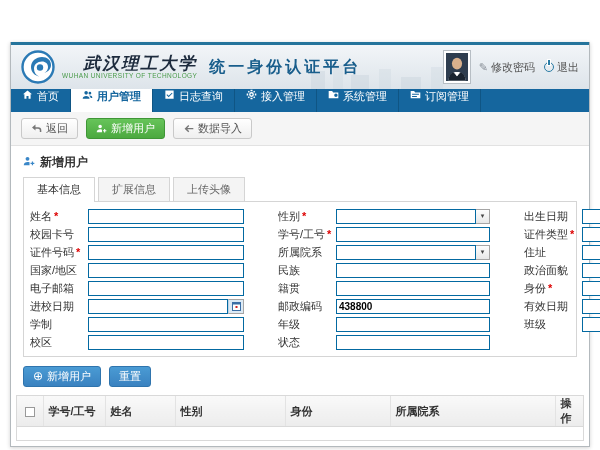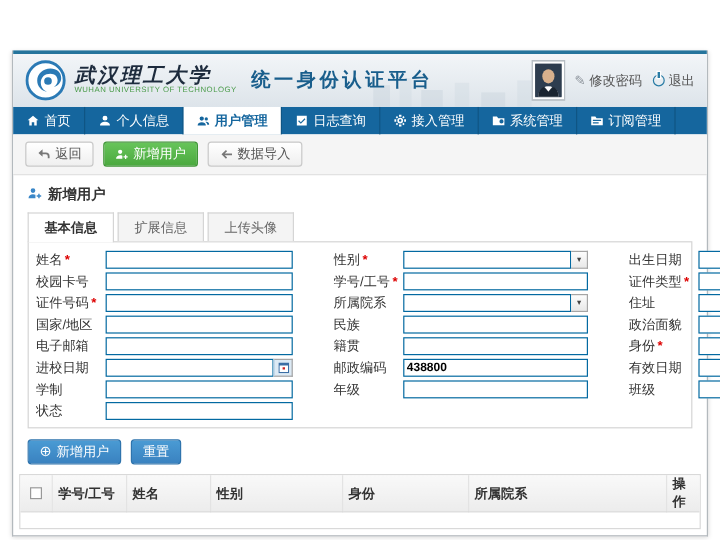--- a/index.html
+++ b/index.html
@@ -5,21 +5,21 @@
   * { margin:0; padding:0; box-sizing:border-box; }
   html,body { width:600px; height:450px; background:#fff; overflow:hidden;
     font-family:"Liberation Sans","DejaVu Sans",sans-serif; }
   .window { position:absolute; left:10px; top:42px; width:580px;
     border:1px solid #b3b9bd; border-top:none; background:#fff;
     box-shadow:0 1px 4px rgba(0,0,0,.18); }
   .accent-bar { height:3px; background:#25749c; }
 
   
   .hd { height:44px; background:linear-gradient(#f2f5f8,#dde4ea);
-    display:flex; align-items:center; padding:0 10px; position:relative; }
+    display:flex; align-items:center; padding:0 10px; position:relative;text-align:right; }
   .skyline { position:absolute; left:0; right:0; bottom:0; height:26px; opacity:.35; pointer-events:none;
     background:
       linear-gradient(#c3cfd9,#c3cfd9) 300px 8px/14px 18px no-repeat,
       linear-gradient(#cdd8e0,#cdd8e0) 322px 2px/10px 24px no-repeat,
       linear-gradient(#c3cfd9,#c3cfd9) 340px 12px/18px 14px no-repeat,
       linear-gradient(#cdd8e0,#cdd8e0) 368px 6px/12px 20px no-repeat,
       linear-gradient(#c3cfd9,#c3cfd9) 390px 14px/20px 12px no-repeat,
       linear-gradient(#cdd8e0,#cdd8e0) 420px 4px/12px 22px no-repeat;}
   .logo { width:34px; height:34px; flex:0 0 34px; margin-right:7px; z-index:1;}
   .uni { display:flex; flex-direction:column; justify-content:center; z-index:1;}
@@ -30,21 +30,21 @@
   .hd-right { margin-left:auto; display:flex; align-items:center; gap:9px; z-index:1;}
   .avatar { width:26px; height:32px; border:2px solid #fff; outline:1px solid #b7bec4; background:#2e3d4f; }
   .hd-link { font-size:11px; color:#555; display:flex; align-items:center; gap:3px; cursor:pointer; }
   .pencil { color:#8a9199; font-size:11px; }
   .pwr { width:10px; height:10px; border:1.5px solid #2a7ca5; border-radius:50%; position:relative; display:inline-block; }
   .pwr::before { content:""; position:absolute; left:2.6px; top:-3px; width:2px; height:5px;
     background:#2a7ca5; box-shadow:0 0 0 1px #fff; }
 
   
   .nav { height:23px; background:#15669e; display:flex; font-size:11px; }
-  .nav-item { display:flex; align-items:center; gap:4px; padding:0 11px; color:#fff;
+  .nav-item { display:flex; gap:4px; padding:0 11px; color:#fff;
     border-right:1px solid #0f5584; cursor:pointer; white-space:nowrap; }
   .nav-item.active { background:#fff; color:#15669e; font-weight:bold; }
   .nav-ic { width:11px; height:11px; display:inline-flex; }
   .nav-ic svg { width:11px; height:11px; }
 
   
   .toolbar { background:#f5f5f5; border-bottom:1px solid #e2e2e2; padding:6px 10px;
     display:flex; gap:8px; align-items:center; }
   .btn { display:inline-flex; align-items:center; gap:4px; font-size:11px; height:21px;
     padding:0 9px; border-radius:3px; cursor:pointer; }
@@ -54,21 +54,21 @@
   .btn .bic { width:11px; height:11px; display:inline-flex; }
   .btn .bic svg { width:11px; height:11px; }
 
   
   .section-title { display:flex; align-items:center; gap:5px; padding:8px 12px 6px;
     font-size:12px; font-weight:bold; color:#333; }
   .section-title svg { width:12px; height:12px; }
   .tabs { display:flex; gap:3px; padding:0 12px; position:relative; z-index:2; }
   .tab { font-size:11px; color:#666; padding:4px 13px; background:#f4f4f4;
     border:1px solid #d5d5d5; border-bottom:none; cursor:pointer; }
-  .tab.active { background:#fff; color:#333; font-weight:bold; margin-bottom:-1px; padding-bottom:5px; }
+  .tab.active { background:#fff; color:#333; font-weight:normal; margin-bottom:-1px; padding-bottom:5px; }
 
   
   .panel { border:1px solid #d5d5d5; margin:0 12px; padding:6px 2px 6px 6px; background:#fff; }
   .grid { display:grid; grid-template-columns:repeat(3,1fr); column-gap:6px; row-gap:2px; }
   .field { display:flex; align-items:center; height:16px; padding-right:28px; font-size:11px; color:#333; }
   .field .lb { width:58px; flex:0 0 58px; white-space:nowrap; overflow:hidden; }
   .req { color:#dd0000; margin-left:2px; font-weight:bold; }
   .txt { flex:1; height:15px; border:1px solid #0369a1; font-size:10px; padding:0 2px; min-width:0;
     font-family:"Liberation Sans",sans-serif;font-weight:bold; }
   .ctrl { flex:1; display:flex; height:15px; min-width:0; position:relative; }
@@ -133,28 +133,20 @@
 
   <div class="nav" id="nav" style="background: rgb(21, 102, 158);">
       <div class="nav-item">
         <span class="nav-ic">
           <svg viewBox="0 0 16 16" fill="currentColor">
             <path d="M8 2l6.5 5.5H12.5V14H9.5v-4h-3v4H3.5V7.5H1.5z"></path>
           </svg>
         </span>
         <span>首页</span>
       </div>
-      <div class="nav-item">
-        <span class="nav-ic">
-          <svg viewBox="0 0 16 16" fill="currentColor">
-            <path d="M8 2a3 3 0 110 6 3 3 0 010-6zM2 14c0-3.2 2.8-4.6 6-4.6s6 1.4 6 4.6z"></path>
-          </svg>
-        </span>
-        <span>个人信息</span>
-      </div>
       <div class="nav-item active">
         <span class="nav-ic">
           <svg viewBox="0 0 16 16" fill="currentColor">
             <path d="M6 3a2.6 2.6 0 110 5.2A2.6 2.6 0 016 3zm5.5 1a2 2 0 110 4 2 2 0 010-4zM1 14c0-2.7 2.4-4 5-4s5 1.3 5 4zm11.7-1c-.2-1.5-1-2.6-2.2-3.3.3-.1.7-.2 1-.2 1.9 0 3.5 1.1 3.5 3.5z"></path>
           </svg>
         </span>
         <span>用户管理</span>
       </div>
       <div class="nav-item">
         <span class="nav-ic">
@@ -326,20 +318,24 @@
         <div class="field">
           <span class="lb">学制</span>
           <input class="txt" style="">
         </div>
         <div class="field">
           <span class="lb">年级</span>
           <input class="txt" style="">
         </div>
         <div class="field">
           <span class="lb">班级</span>
+          <input class="txt" style="">
+        </div>
+        <div class="field">
+          <span class="lb">校区</span>
           <input class="txt" style="">
         </div>
         <div class="field">
           <span class="lb">状态</span>
           <input class="txt" style="">
         </div>
       </div>
   </div>
 
   <div class="actions">

